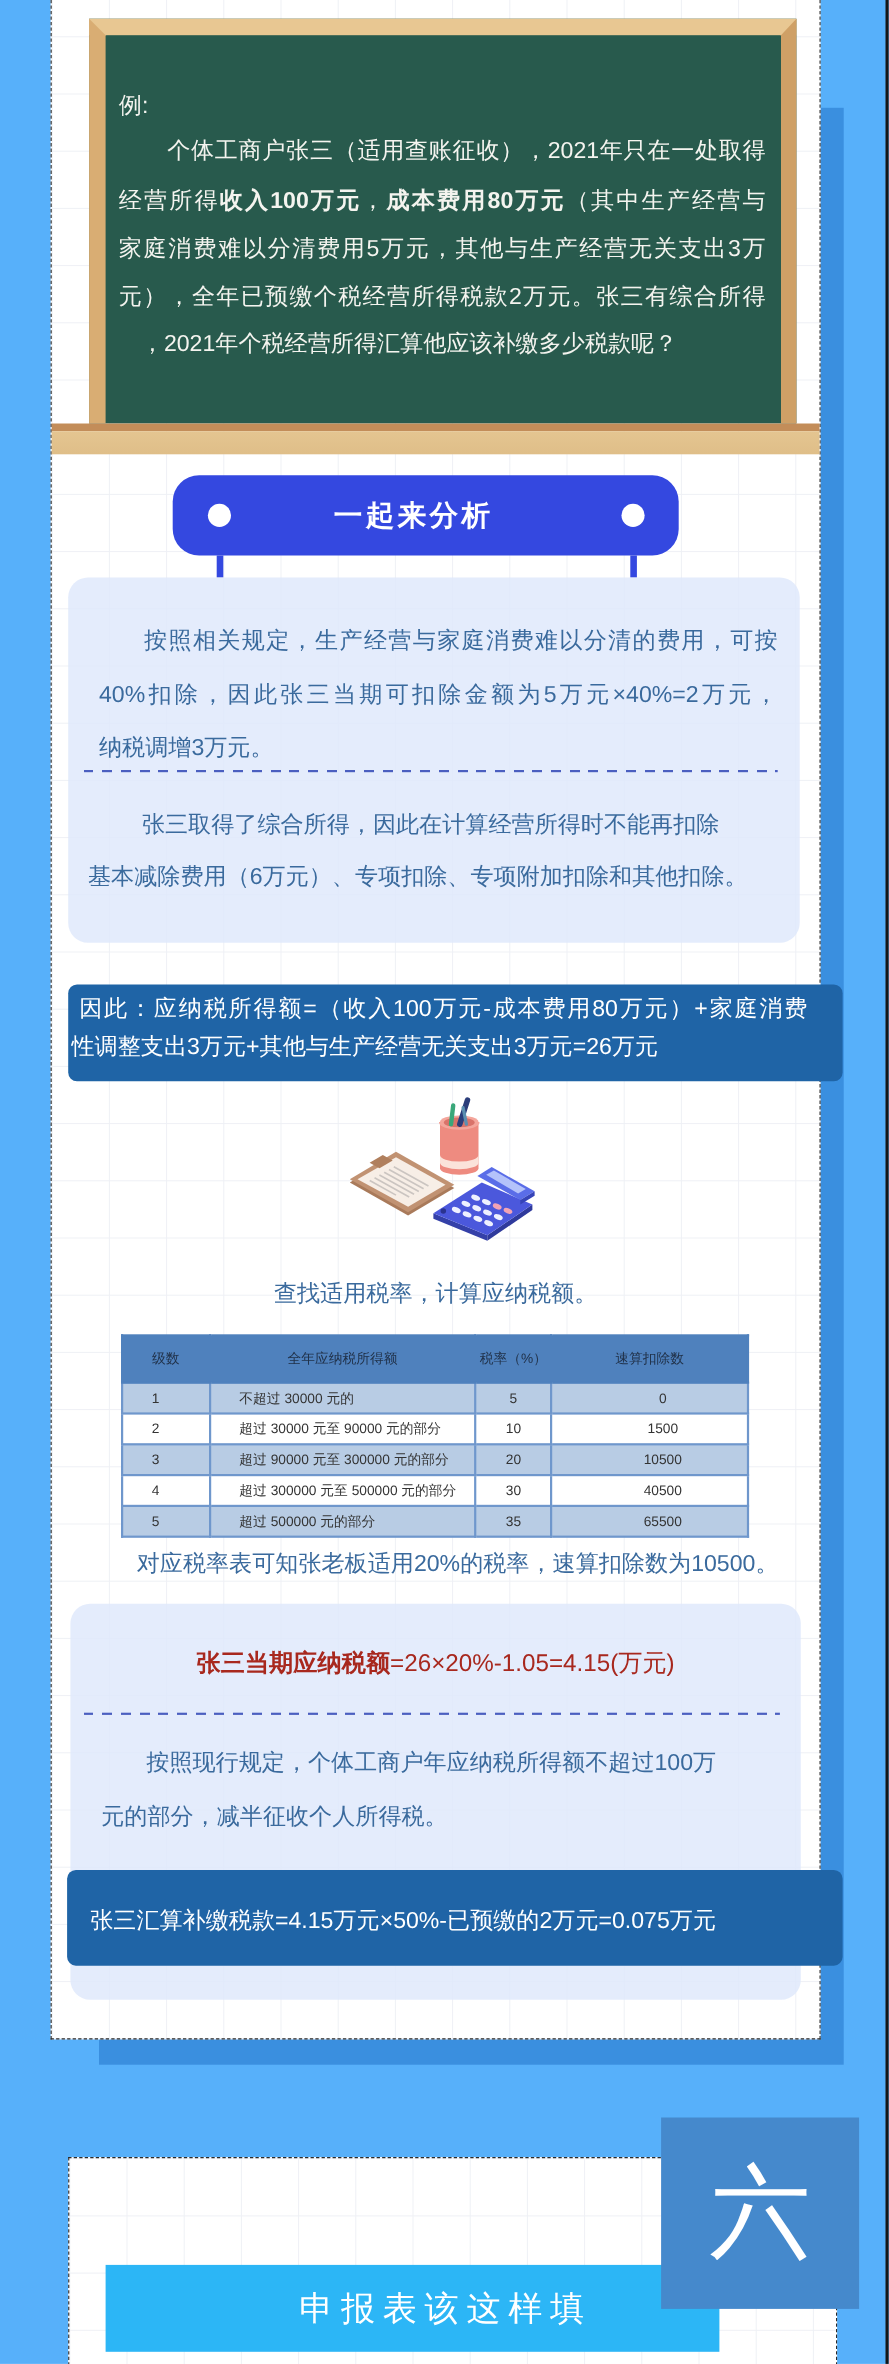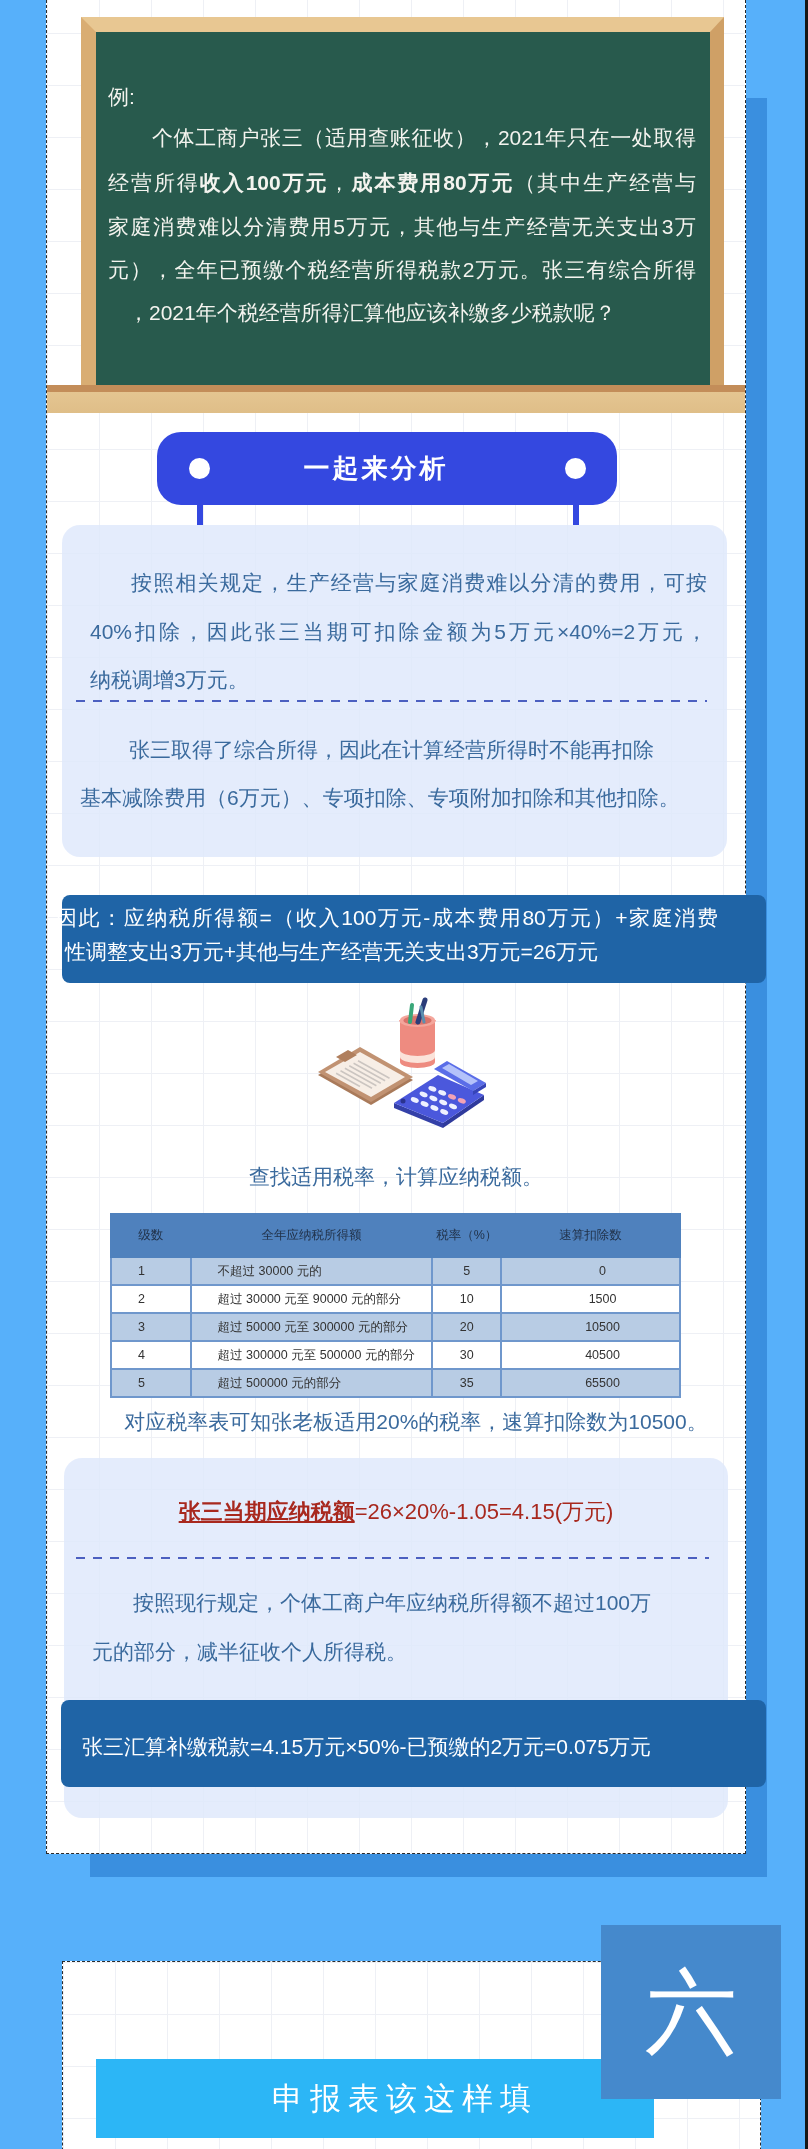--- a/index.html
+++ b/index.html
@@ -75,21 +75,21 @@
   }
   .tax-table td { height: 28px; border: 2px solid #6f97cc; }
   .tax-table tr.alt td { background: var(--table_row_alt, #b8cce4); }
   .tax-table tr.plain td { background: #ffffff; }
   .tax-table td.c1 { padding-left: 26px; text-align: left; }
   .tax-table td.c2 { padding-left: 26px; text-align: left; white-space: nowrap; }
   .tax-table td.c3 { text-align: center; }
   .tax-table td.c4 { text-align: center; padding-left: 24px; }
 
   .red-formula { color: var(--highlight_red, #a8281e); font-size: 22px; line-height: 30px; white-space: nowrap; }
-  .red-formula b { font-weight: bold; text-decoration: underline; }
+  .red-formula b { font-weight: bold; }
 
   
   .card-six { left: 62px; top: 1961px; width: 699px; height: 240px; }
   .six-title-bar {
     left: 96px; top: 2059px; width: 558px; height: 79px;
     background: var(--section_title_bg, #2cb6f6);
     color: #fff; font-size: 31px; letter-spacing: 7px; line-height: 79px;
     text-align: center; padding-left: 60px; white-space: nowrap;
   }
   .six-number {
@@ -135,21 +135,21 @@
   <div class="abs body-text justify" style="left:131px; top:568px; width:576px;">按照相关规定，生产经营与家庭消费难以分清的费用，可按</div>
   <div class="abs body-text justify" style="left:90px; top:617px; width:617px;">40%扣除，因此张三当期可扣除金额为5万元×40%=2万元，</div>
   <div class="abs body-text" style="left:90px; top:665px;">纳税调增3万元。</div>
   <div class="abs dash" style="left:76px; top:700px; width:631px;"></div>
   <div class="abs body-text" style="left:129px; top:735px;">张三取得了综合所得，因此在计算经营所得时不能再扣除</div>
   <div class="abs body-text" style="left:80px; top:783px;">基本减除费用（6万元）、专项扣除、专项附加扣除和其他扣除。</div>
 </div>
 
 <div class="layer">
   <div class="abs dark-box" style="left:62px; top:895px; width:704px; height:88px;"></div>
-  <div class="abs box-text justify" style="left:56px; top:903px; width:662px;">因此：应纳税所得额=（收入100万元-成本费用80万元）+家庭消费</div>
+  <div class="abs box-text justify" style="left:72px; top:903px; width:662px;">因此：应纳税所得额=（收入100万元-成本费用80万元）+家庭消费</div>
   <div class="abs box-text" style="left:65px; top:937px;">性调整支出3万元+其他与生产经营无关支出3万元=26万元</div>
 </div>
 
 <div class="layer">
   <svg class="abs" style="left:300px; top:995px;" width="200" height="140" viewBox="0 0 200 140">
     <g>
       <polygon points="18,80 60,55 113,85 71,110" fill="#a97a5a"></polygon>
       <polygon points="18,77 60,52 113,82 71,107" fill="#c19272"></polygon>
       <polygon points="25,77 60,57 105,82 71,102" fill="#f7eee6"></polygon>
       <polygon points="36,62 48,55 57,60 45,67" fill="#b07f5d"></polygon>
@@ -218,21 +218,21 @@
         <td class="c4">0</td>
       </tr>
       <tr class="plain">
         <td class="c1">2</td>
         <td class="c2">超过 30000 元至 90000 元的部分</td>
         <td class="c3">10</td>
         <td class="c4">1500</td>
       </tr>
       <tr class="alt">
         <td class="c1">3</td>
-        <td class="c2">超过 50000 元至 300000 元的部分</td>
+        <td class="c2">超过 90000 元至 300000 元的部分</td>
         <td class="c3">20</td>
         <td class="c4">10500</td>
       </tr>
       <tr class="plain">
         <td class="c1">4</td>
         <td class="c2">超过 300000 元至 500000 元的部分</td>
         <td class="c3">30</td>
         <td class="c4">40500</td>
       </tr>
       <tr class="alt">

